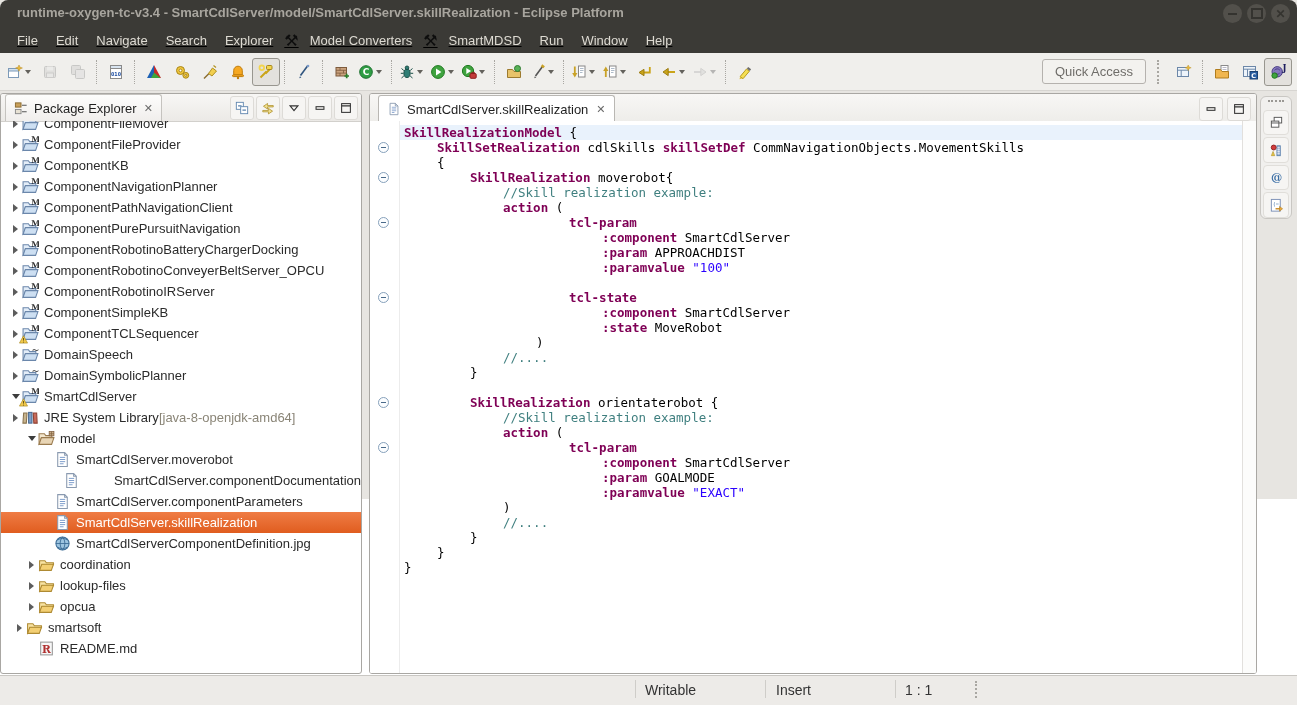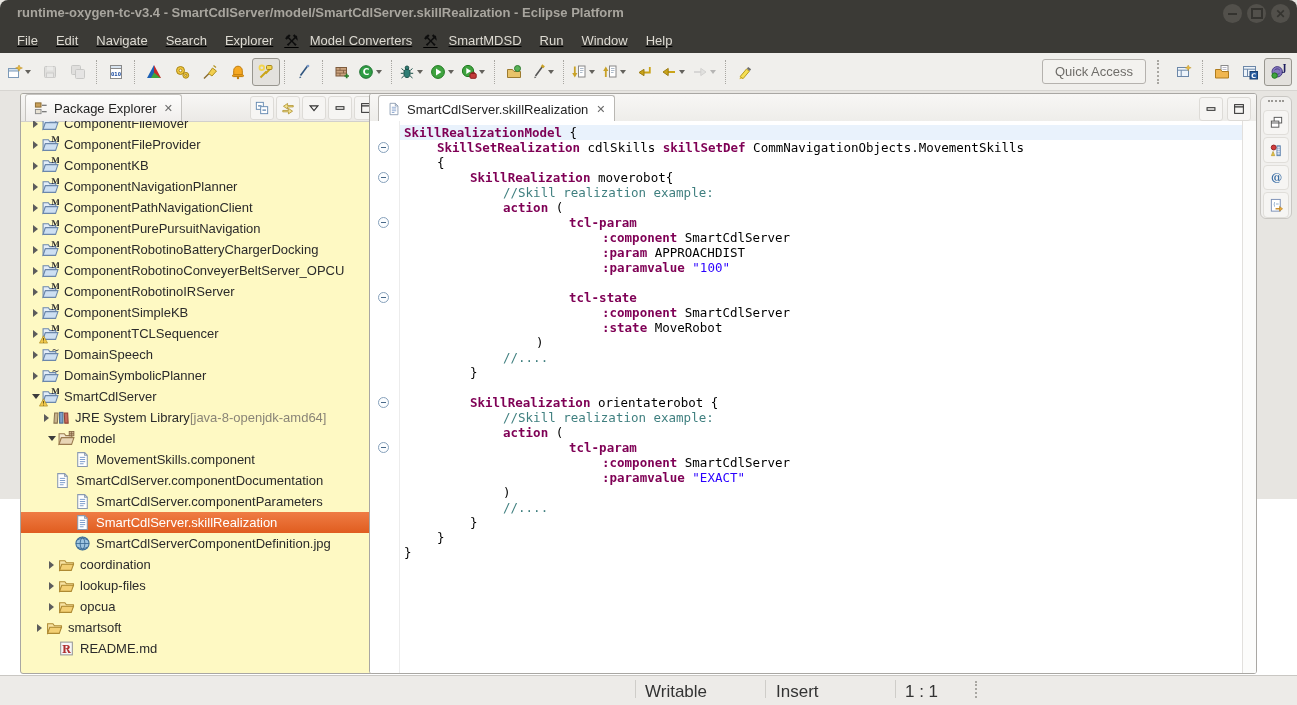--- a/index.html
+++ b/index.html
@@ -26,21 +26,21 @@
   .tb-btn.active{background:#e3e1dd;border-color:#98968f;}
   .tb-btn.disabled{opacity:.4;filter:grayscale(1);}
   .dd{width:0;height:0;border-left:3.5px solid transparent;border-right:3.5px solid transparent;border-top:4px solid #63615c;margin:0 3px 0 2px;}
   .tb-sep{width:1px;height:24px;border-left:1px dotted #a9a7a2;margin:0 4px;}
   .tb-spacer{flex:1;}
   .tb-grip{width:4px;height:24px;border-left:2px dotted #a9a7a2;margin:0 7px;}
   .quick-access{border:1px solid #b5b2ae;border-radius:3px;padding:4px 12px;color:#6f6d69;font-size:13px;margin:0 4px;background:#f3f2ef;}
   .icon svg{display:block;}
 
   
-  .pkg-panel{position:absolute;left:20px;top:93px;width:360px;height:579px;background:#fef9c3;border:1px solid #a9a7a3;border-radius:3px;overflow:hidden;}
+  .pkg-panel{position:absolute;left:0;top:93px;width:360px;height:579px;background:#ffffff;border:1px solid #a9a7a3;border-radius:3px;overflow:hidden;}
   .pkg-header{position:relative;height:27px;background:linear-gradient(#f8f7f5,#ebe9e6);border-bottom:1px solid #d2d0cc;}
   .pkg-tab{position:absolute;left:4px;top:0;height:26px;display:flex;align-items:center;gap:5px;padding:0 8px;font-size:13px;color:#1f1f1f;background:linear-gradient(#fdfdfc,#f0eeec);border:1px solid #c5c3bf;border-bottom:none;border-radius:3px 3px 0 0;}
   .close-icon{color:#6a6a6a;font-size:11px;margin-left:2px;}
   .pkg-tools{position:absolute;right:3px;top:2px;display:flex;align-items:center;gap:2px;}
   .mini-btn{width:22px;height:22px;display:flex;align-items:center;justify-content:center;border-radius:3px;background:#f6f5f3;border:1px solid #dddbd7;}
 
   .tree{position:absolute;left:0;right:0;top:27px;bottom:0;overflow:hidden;font-size:13px;color:#2b2b2b;}
   .row{height:21px;display:flex;align-items:center;white-space:nowrap;}
   .row:first-child{margin-top:-8px;}
   .row.selected{background:linear-gradient(#ef7c45,#e05d1f);color:#fff;}
@@ -68,21 +68,21 @@
   .c{color:#3f7f7f;}
   .s{color:#2a00ff;}
   .overview{position:absolute;right:0;top:0;bottom:0;width:13px;background:#fcfcfb;border-left:1px solid #e2e0dd;}
 
   
   .right-bar{position:absolute;right:5px;top:96px;width:30px;height:118px;background:#f1f0ee;border:1px solid #c9c7c3;border-radius:6px;display:flex;flex-direction:column;align-items:center;padding-top:3px;gap:2px;}
   .rb-grip{width:16px;height:4px;border-top:2px dotted #9a9894;margin-bottom:2px;}
   .rb-btn{width:24px;height:24px;display:flex;align-items:center;justify-content:center;border-radius:4px;background:#f6f5f3;border:1px solid #e0deda;}
 
   
-  .statusbar{position:absolute;left:0;right:0;top:675px;height:30px;background:#edebe8;border-top:1px solid #c9c7c3;font-size:17px;color:#333;}
+  .statusbar{position:absolute;left:0;right:0;top:675px;height:30px;background:#edebe8;border-top:1px solid #c9c7c3;font-size:14px;color:#333;}
   .sb-sep{position:absolute;top:4px;height:18px;width:1px;background:#cfcdc9;}
   .sb-text{position:absolute;top:6px;white-space:nowrap;}
   .sb-grip{position:absolute;left:975px;top:5px;height:17px;width:3px;border-left:2px dotted #a9a7a2;}
 </style>
 </head>
 <body>
 
 <div class="window">
 
   <div class="titlebar">
@@ -593,21 +593,21 @@
           <span class="t-icon"><svg viewBox="0 0 16 16" width="17" height="17">
               <path d="M1 13.5V3.5h5l1.3 1.8H13v2H3.2L1.6 13z" fill="#e3edf8" stroke="#6b87ab"></path>
               <path d="M1 13.5l2.2-6.3H15l-2.2 6.3z" fill="#cddff2" stroke="#6b87ab"></path>
               <text x="12.8" y="5.8" font-size="7.5" font-weight="bold" fill="#2b2b2b" text-anchor="middle" font-family="DejaVu Serif">M</text>
             </svg><svg class="warn" viewBox="0 0 10 10" width="9" height="9">
               <path d="M5 .8L9.5 9H.5z" fill="#f2c94c" stroke="#a8871c" stroke-width=".7"></path>
               <path d="M5 3.4v2.8M5 7.4v1" stroke="#5a4a10" stroke-width="1"></path>
             </svg></span>
           <span class="t-label">SmartCdlServer</span>
         </div>
-        <div class="row" style="padding-left: 19px;">
+        <div class="row" style="padding-left: 8px;">
           <span class="exp">
             <span class="exp-c"></span>
           </span>
           <span class="t-icon"><svg viewBox="0 0 16 16" width="17" height="17">
               <rect x="1.8" y="3.8" width="3.2" height="9.5" fill="#c8b48e" stroke="#8a7550" transform="skewX(-4)"></rect>
               <rect x="6.2" y="3.2" width="3.2" height="10.1" fill="#7f9fc6" stroke="#4a6c94"></rect>
               <rect x="10.4" y="3.8" width="3.2" height="9.5" fill="#c96a5a" stroke="#8f4436" transform="skewX(3)"></rect>
             </svg></span>
           <span class="t-label">JRE System Library</span>
           <span class="t-suffix"> [java-8-openjdk-amd64]</span>
@@ -624,23 +624,23 @@
             </svg></span>
           <span class="t-label">model</span>
         </div>
         <div class="row" style="padding-left: 40px;">
           <span class="exp"></span>
           <span class="t-icon"><svg viewBox="0 0 16 16" width="17" height="17">
               <path d="M3.5 1.5h6.5l2.5 2.5v10.5h-9z" fill="#fff" stroke="#8a9ab0"></path>
               <path d="M10 1.5V4h2.5" fill="none" stroke="#8a9ab0"></path>
               <path d="M5.5 6h5M5.5 8h5M5.5 10h5M5.5 12h3.5" stroke="#7a9ac9" stroke-width=".9"></path>
             </svg></span>
-          <span class="t-label">MovementSkills.component</span>
-        </div>
-        <div class="row" style="padding-left: 20px;">
+          <span class="t-label">SmartCdlServer.moverobot</span>
+        </div>
+        <div class="row" style="padding-left: 20px; justify-content: space-between;">
           <span class="exp"></span>
           <span class="t-icon"><svg viewBox="0 0 16 16" width="17" height="17">
               <path d="M3.5 1.5h6.5l2.5 2.5v10.5h-9z" fill="#fff" stroke="#8a9ab0"></path>
               <path d="M10 1.5V4h2.5" fill="none" stroke="#8a9ab0"></path>
               <path d="M5.5 6h5M5.5 8h5M5.5 10h5M5.5 12h3.5" stroke="#7a9ac9" stroke-width=".9"></path>
             </svg></span>
           <span class="t-label">SmartCdlServer.componentDocumentation</span>
         </div>
         <div class="row" style="padding-left: 40px;">
           <span class="exp"></span>
@@ -777,20 +777,21 @@
           <div class="cl" style="padding-left: 202px;"><span class="k">:state</span><span> MoveRobot</span></div>
           <div class="cl" style="padding-left: 136px;"><span>)</span></div>
           <div class="cl" style="padding-left: 103px;"><span class="c">//....</span></div>
           <div class="cl" style="padding-left: 70px;"><span>}</span></div>
           <div class="cl" style="padding-left: 4px;"></div>
           <div class="cl" style="padding-left: 70px;"><span class="k">SkillRealization</span><span> orientaterobot {</span></div>
           <div class="cl" style="padding-left: 103px;"><span class="c">//Skill realization example:</span></div>
           <div class="cl" style="padding-left: 103px;"><span class="k">action</span><span> (</span></div>
           <div class="cl" style="padding-left: 169px;"><span class="k">tcl-param</span></div>
           <div class="cl" style="padding-left: 202px;"><span class="k">:component</span><span> SmartCdlServer</span></div>
+          <div class="cl" style="padding-left: 202px;"><span class="k">:param</span><span> GOALMODE</span></div>
           <div class="cl" style="padding-left: 202px;"><span class="k">:paramvalue</span><span> </span><span class="s">"EXACT"</span></div>
           <div class="cl" style="padding-left: 103px;"><span>)</span></div>
           <div class="cl" style="padding-left: 103px;"><span class="c">//....</span></div>
           <div class="cl" style="padding-left: 70px;"><span>}</span></div>
           <div class="cl" style="padding-left: 37px;"><span>}</span></div>
           <div class="cl" style="padding-left: 4px;"><span>}</span></div>
         </div>
       <div class="overview"></div>
     </div>
   </div>

